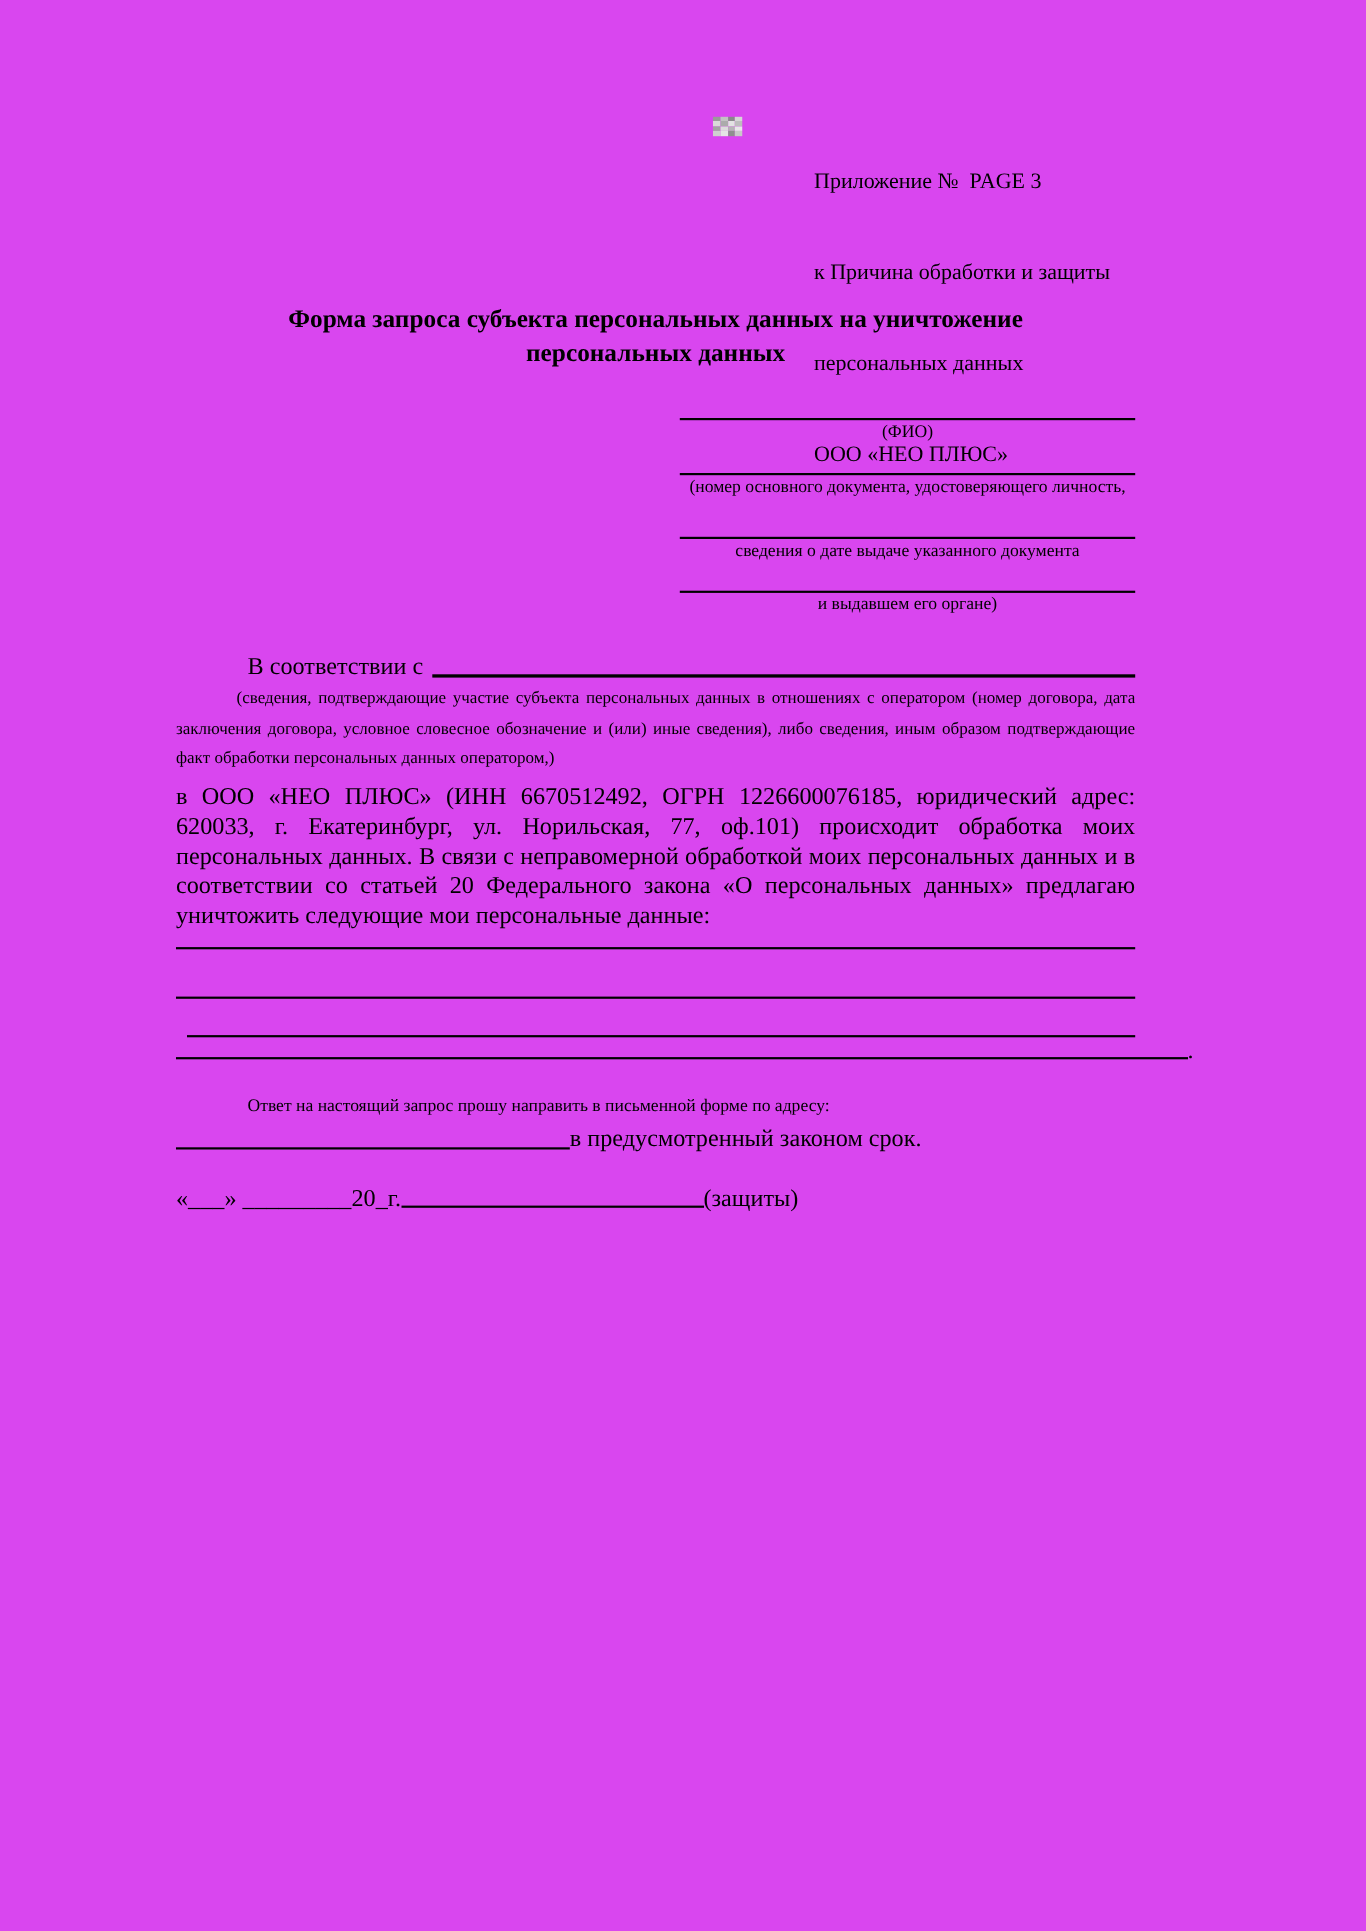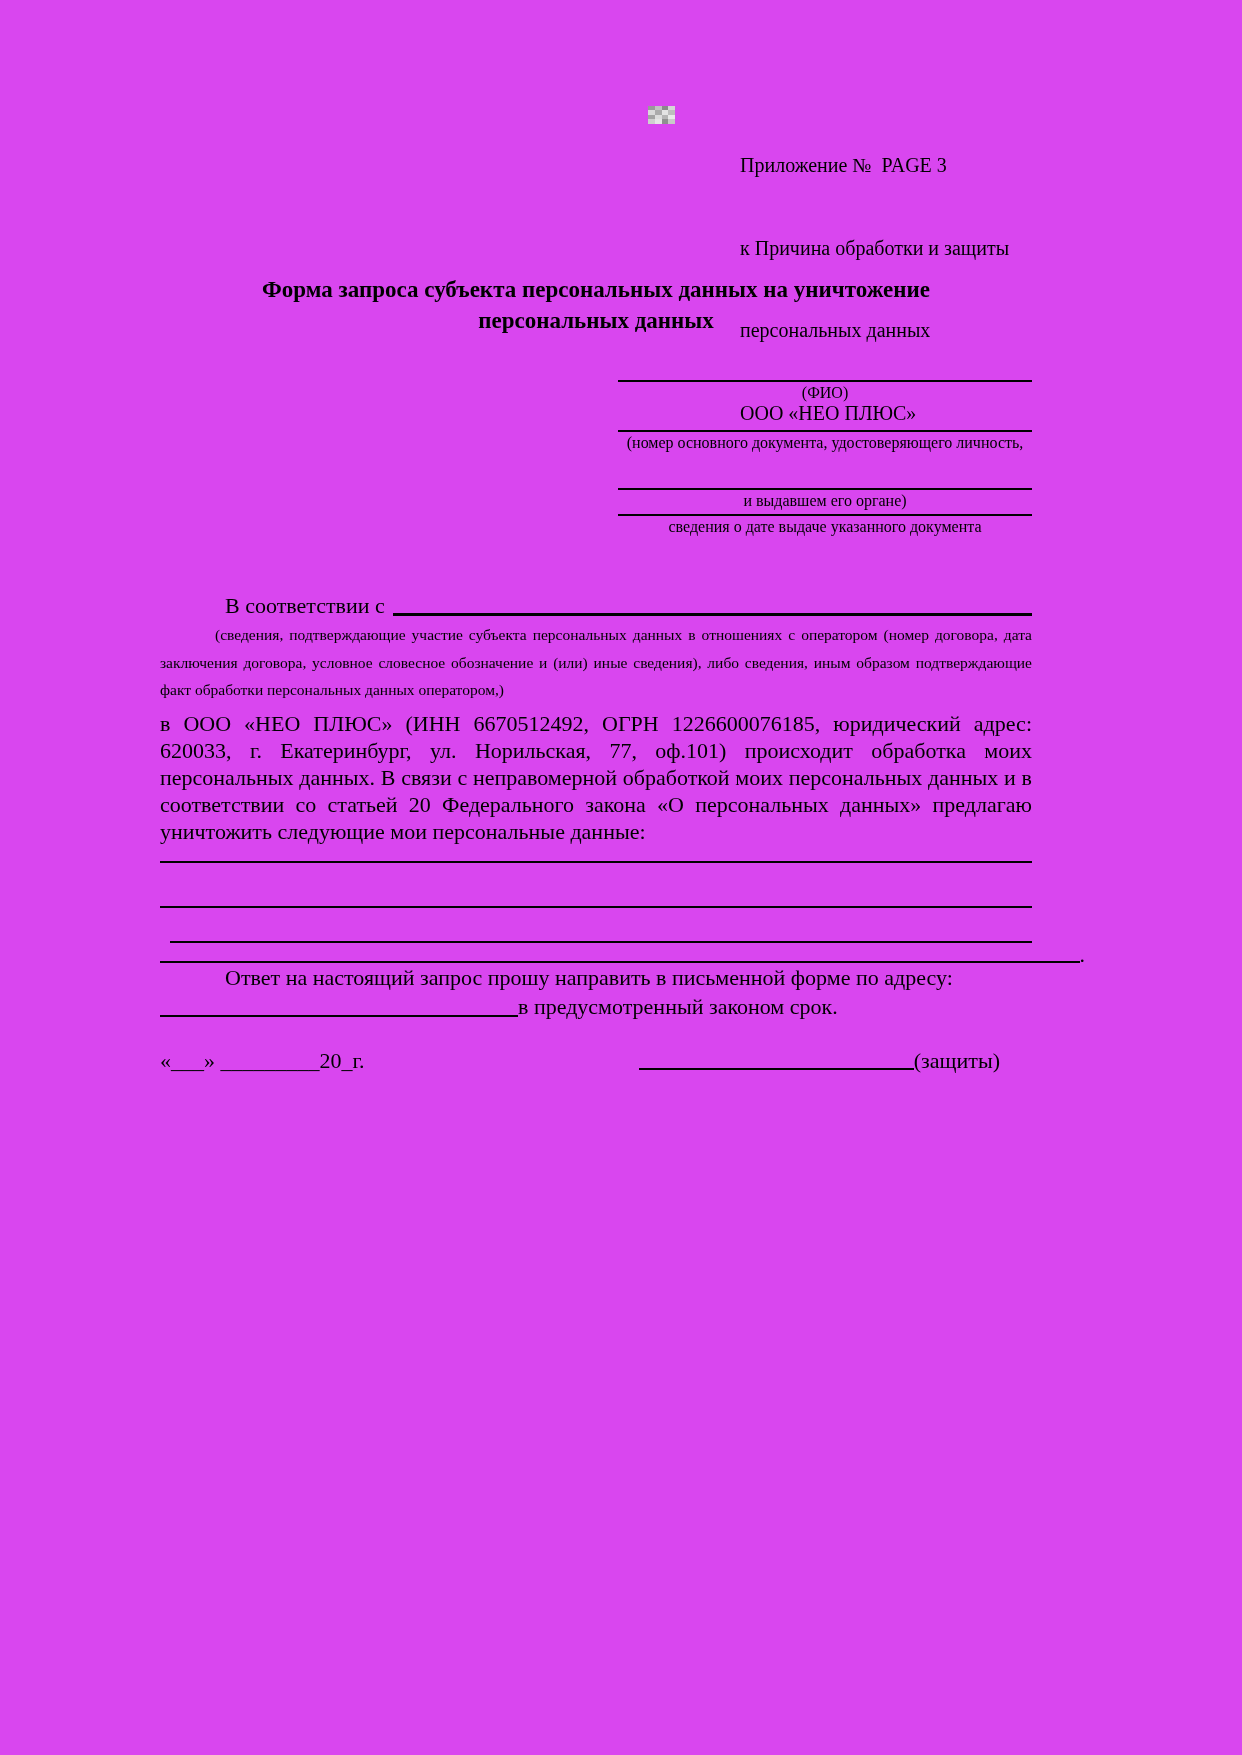--- a/index.html
+++ b/index.html
@@ -148,23 +148,23 @@
     flex: 1 1 auto;
     border-bottom: 2.5px solid #000;
     height: 0;
     margin-bottom: 1px;
   }
   .reason-cont .period {
     line-height: 18px;
   }
 
   .response1 {
-    margin-top: 0;
+    margin-top: 28px;
     padding-left: 65px;
-    font-size: 22px;
+    font-size: 16px;
     line-height: 28px;
   }
 
   .response2 {
     display: flex;
     align-items: flex-end;
     height: 28px;
     font-size: 22px;
   }
   .response2 .rule-fixed {
@@ -172,21 +172,21 @@
     border-bottom: 2.5px solid #000;
     height: 0;
     margin-bottom: 3px;
   }
   .response2 .suffix {
     white-space: pre;
   }
 
   .footer-row {
     display: flex;
-    justify-content: space-between;
+    justify-content: flex-start;
     align-items: flex-end;
     margin-top: 24px;
     width: 840px;
     font-size: 22px;
     height: 30px;
   }
   .footer-row .date {
     white-space: pre;
   }
   .footer-row .sig {
@@ -241,27 +241,27 @@
 
     <div class="fields">
       <div class="field f1">
         <div class="rule"></div>
         <div class="caption">(ФИО)</div>
       </div>
       <div class="field f2">
         <div class="rule"></div>
         <div class="caption">(номер основного документа, удостоверяющего личность,</div>
       </div>
+      <div class="field f3">
+        <div class="rule"></div>
+        <div class="caption">сведения о дате выдаче указанного документа</div>
+      </div>
       <div class="field f4">
         <div class="rule"></div>
         <div class="caption">и выдавшем его органе)</div>
-      </div>
-      <div class="field f3">
-        <div class="rule"></div>
-        <div class="caption">сведения о дате выдаче указанного документа</div>
       </div>
     </div>
 
     <div class="accordance-row">
       <span class="label">В соответствии с</span>
       <span class="fill-rule"></span>
     </div>
 
     <p class="small-print">(сведения, подтверждающие участие субъекта персональных данных в отношениях с оператором (номер договора, дата заключения договора, условное словесное обозначение и (или) иные сведения), либо сведения, иным образом подтверждающие факт обработки персональных данных оператором,)</p>
 

